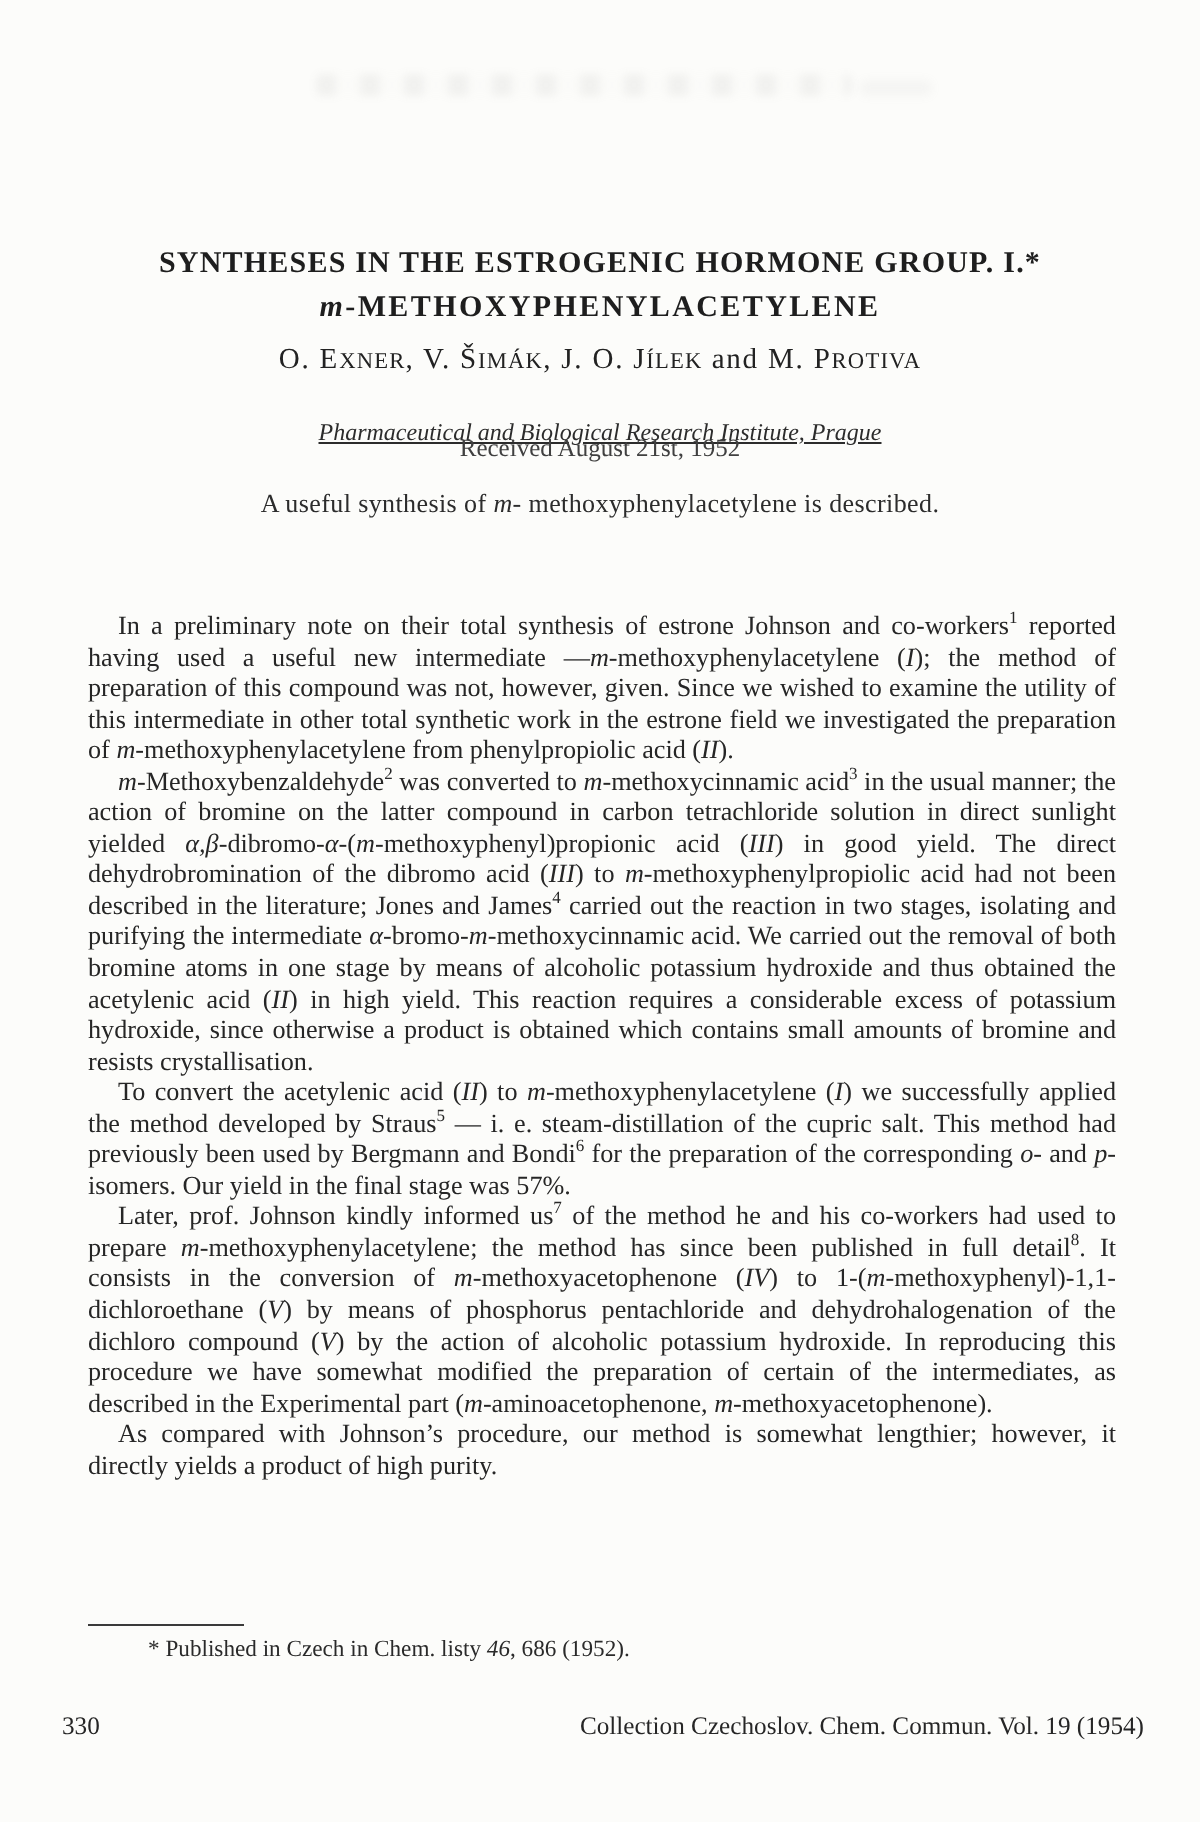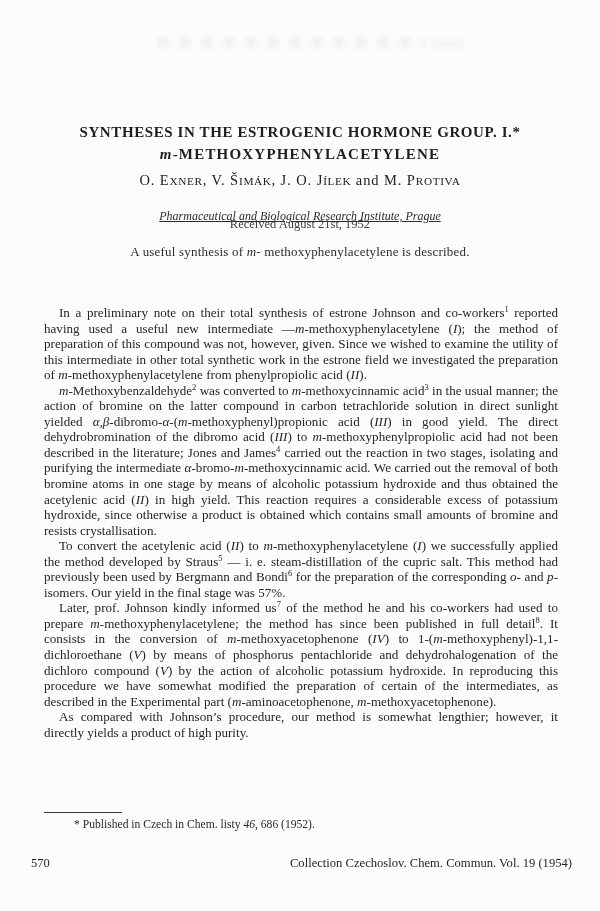--- a/index.html
+++ b/index.html
@@ -106,17 +106,17 @@
     <p>To convert the acetylenic acid (<i>II</i>) to <i>m</i>-methoxyphenylacetylene (<i>I</i>) we successfully applied the method developed by Straus<sup>5</sup> — i. e. steam-distillation of the cupric salt. This method had previously been used by Bergmann and Bondi<sup>6</sup> for the preparation of the corresponding <i>o</i>- and <i>p</i>-isomers. Our yield in the final stage was 57%.</p>
     <p>Later, prof. Johnson kindly informed us<sup>7</sup> of the method he and his co-workers had used to prepare <i>m</i>-methoxyphenylacetylene; the method has since been published in full detail<sup>8</sup>. It consists in the conversion of <i>m</i>-methoxyacetophenone (<i>IV</i>) to 1-(<i>m</i>-methoxyphenyl)-1,1-dichloroethane (<i>V</i>) by means of phosphorus pentachloride and dehydrohalogenation of the dichloro compound (<i>V</i>) by the action of alcoholic potassium hydroxide. In reproducing this procedure we have somewhat modified the preparation of certain of the intermediates, as described in the Experimental part (<i>m</i>-aminoacetophenone, <i>m</i>-methoxyacetophenone).</p>
     <p>As compared with Johnson’s procedure, our method is somewhat lengthier; however, it directly yields a product of high purity.</p>
   </div>
 
   <div class="footnote-rule"></div>
 
   <div class="footnote">* Published in Czech in Chem. listy <i>46</i>, 686 (1952).</div>
 
   <div class="pagefooter">
-    <span>570</span>
+    <span>330</span>
     <span>Collection Czechoslov. Chem. Commun. Vol. 19 (1954)</span>
   </div>
 
 </div>
 
 </body></html>

